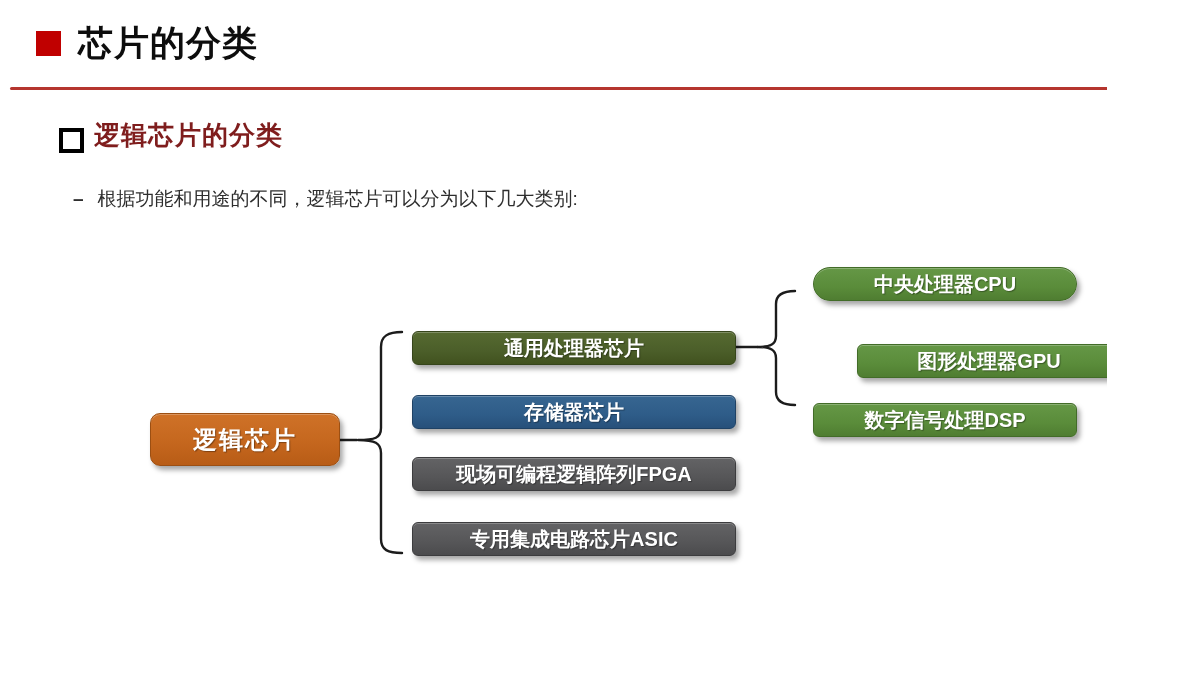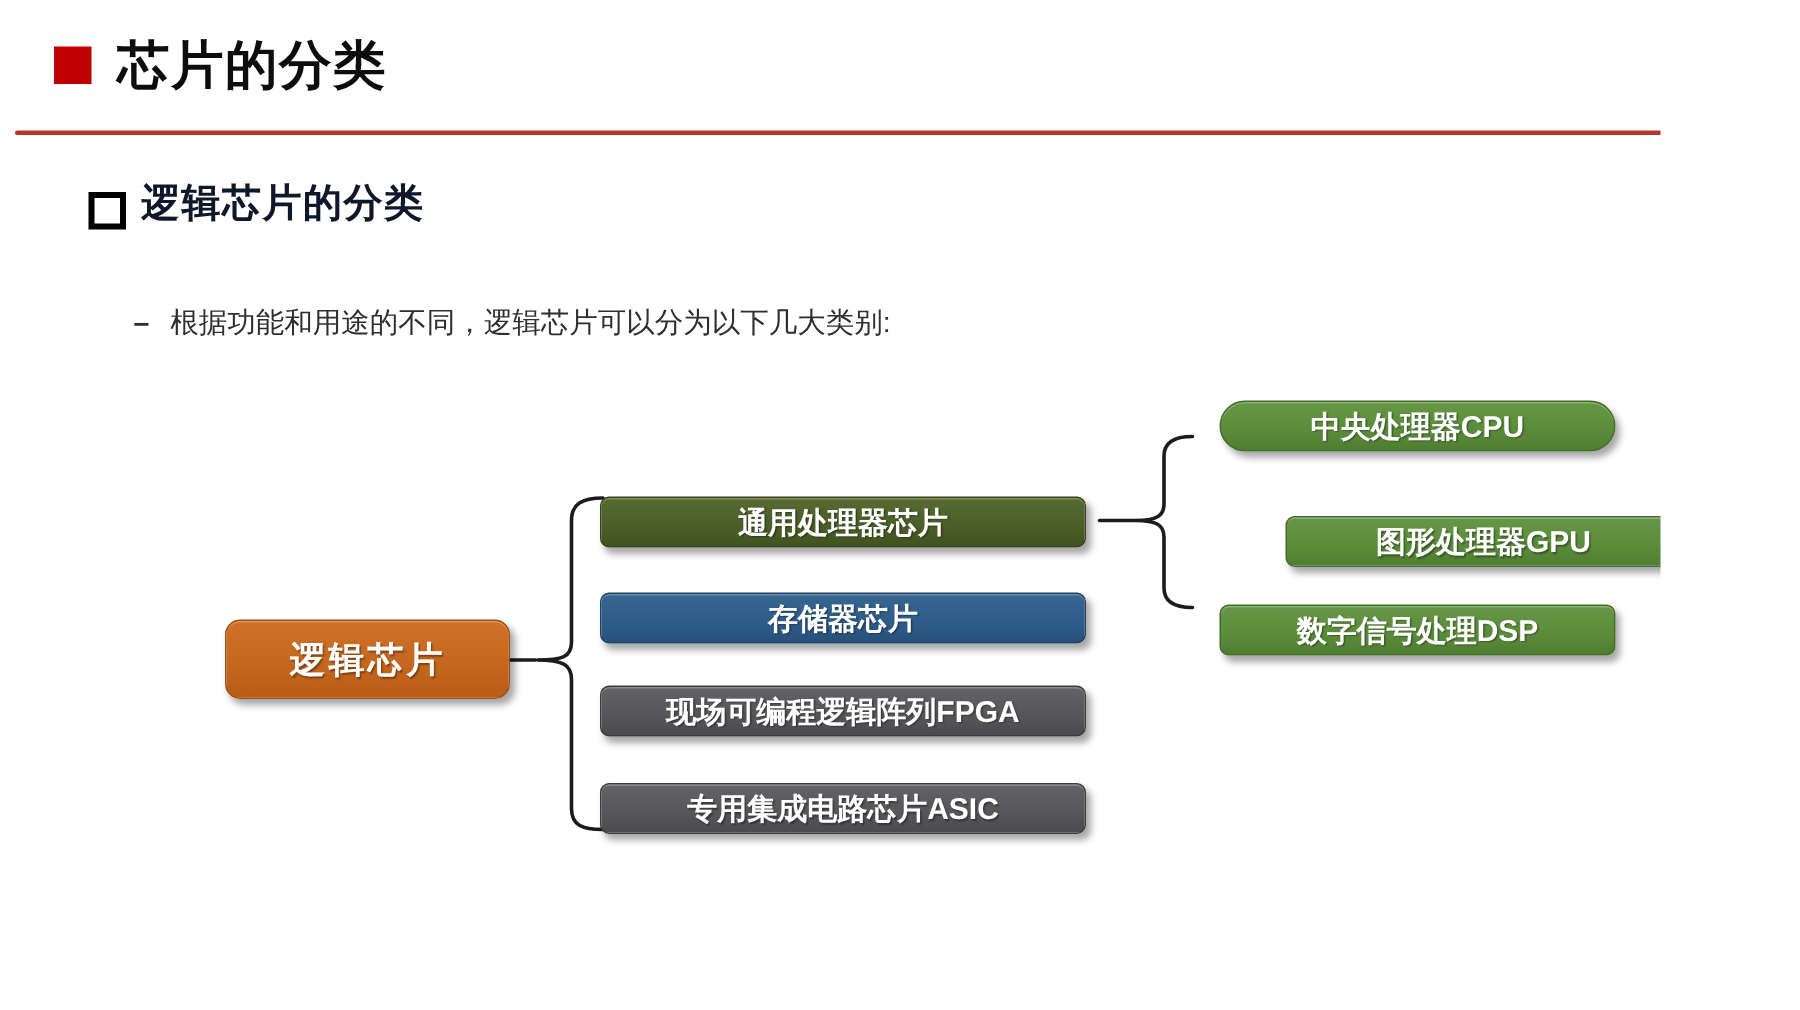--- a/index.html
+++ b/index.html
@@ -27,26 +27,26 @@
   }
 
   
   .section-square {
     position: absolute; left: 59px; top: 128px;
     width: 17px; height: 17px; background: #ffffff;
     border: 4px solid #000000;
   }
   .section-heading {
     position: absolute; left: 94px; top: 118px; margin: 0;
-    font-size: 26px; font-weight: bold; color: #0f172a; letter-spacing: 1px;
+    font-size: 26px; font-weight: bold; color: #7f1d1d; letter-spacing: 1px;
   }
 
   
   .bullet-line {
-    position: absolute; left: 73px; top: 186px; margin: 16px;
+    position: absolute; left: 73px; top: 186px; margin: 0;
     font-size: 19px; color: #2e2e2e;
   }
   .bullet-line .dash { margin-right: 14px; font-weight: bold; }
 
   
   .connectors {
     position: absolute; left: 0; top: 0;
     width: 1200px; height: 673px; pointer-events: none;
   }
   .node {
@@ -57,21 +57,21 @@
     box-shadow: 3px 4px 5px rgba(0,0,0,0.35), inset 0 1px 0 rgba(255,255,255,0.25);
     text-shadow: 1px 1px 1px rgba(0,0,0,0.35);
     box-sizing: border-box;
   }
   .node-root {
     left: 150px; top: 413px; width: 190px; height: 53px;
     background: linear-gradient(#cf7228, #C5671E 55%, #b85c16);
     border: 1px solid #9c4f12; border-radius: 10px;
     font-size: 24px; letter-spacing: 2px;
   }
-  .node-l2 { left: 400px; width: 324px; height: 34px; font-size: 20px; }
+  .node-l2 { left: 412px; width: 324px; height: 34px; font-size: 20px; }
   .node-l3 { left: 813px; width: 264px; height: 34px; font-size: 20px; }
 
   .n-olive { background: linear-gradient(#566a31, #4B5E29 60%, #41521f); border: 1px solid #36451b; }
   .n-blue  { background: linear-gradient(#376691, #2E5C88 60%, #27507a); border: 1px solid #1f4265; }
   .n-gray  { background: linear-gradient(#636365, #565658 60%, #4b4b4d); border: 1px solid #3c3c3e; }
   .n-green { background: linear-gradient(#659746, #5A8C3A 60%, #4f7d31); border: 1px solid #426c28; }
 
   .pos-l2-0 { top: 331px; }
   .pos-l2-1 { top: 395px; }
   .pos-l2-2 { top: 457px; }

